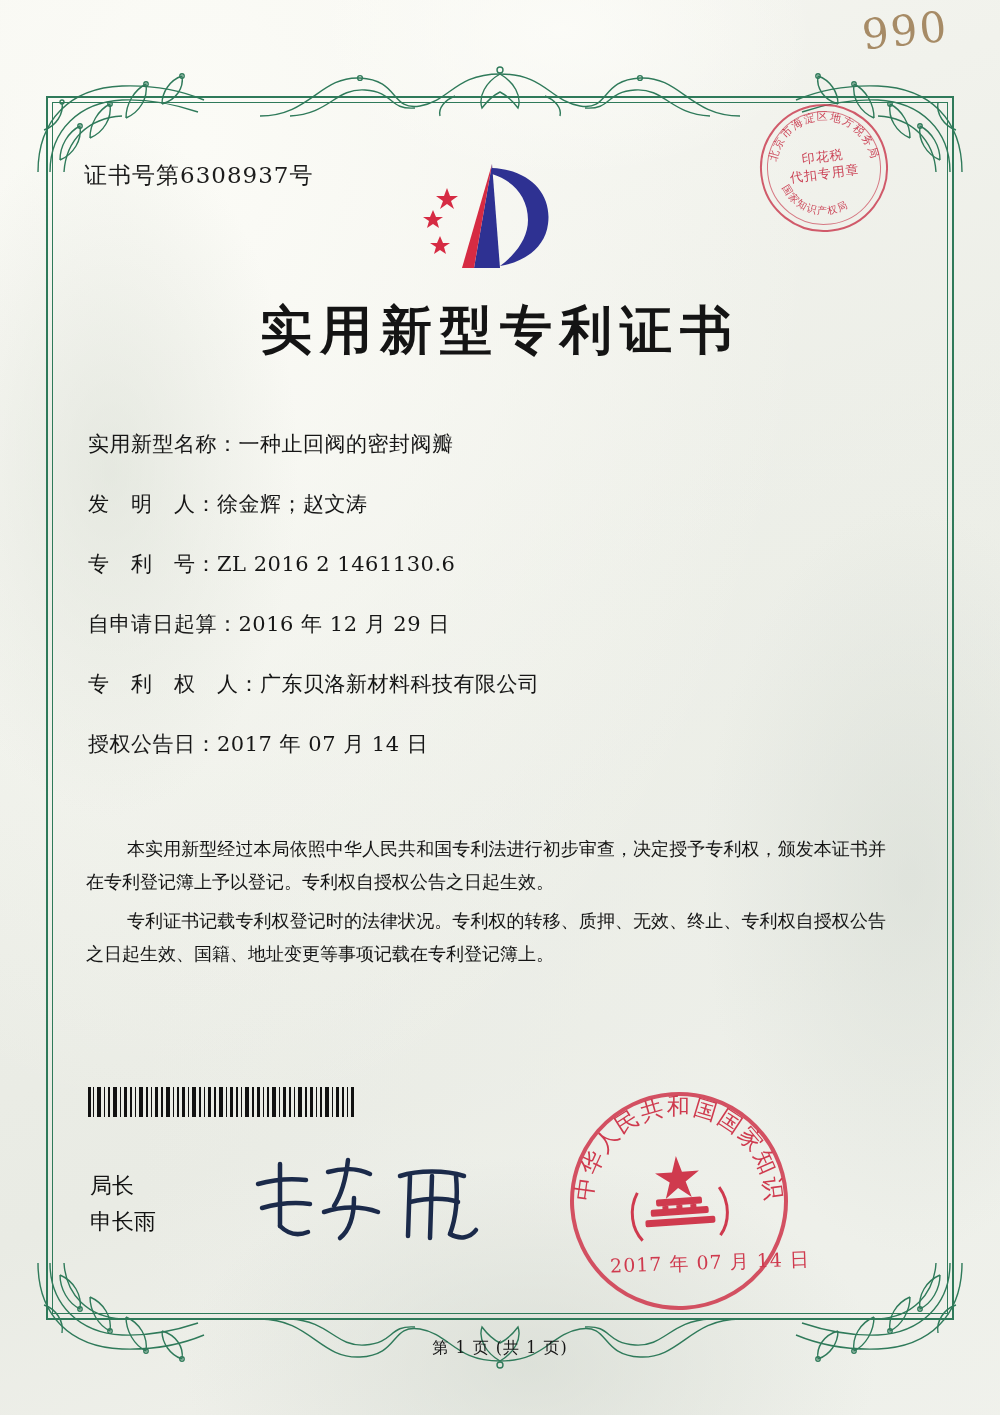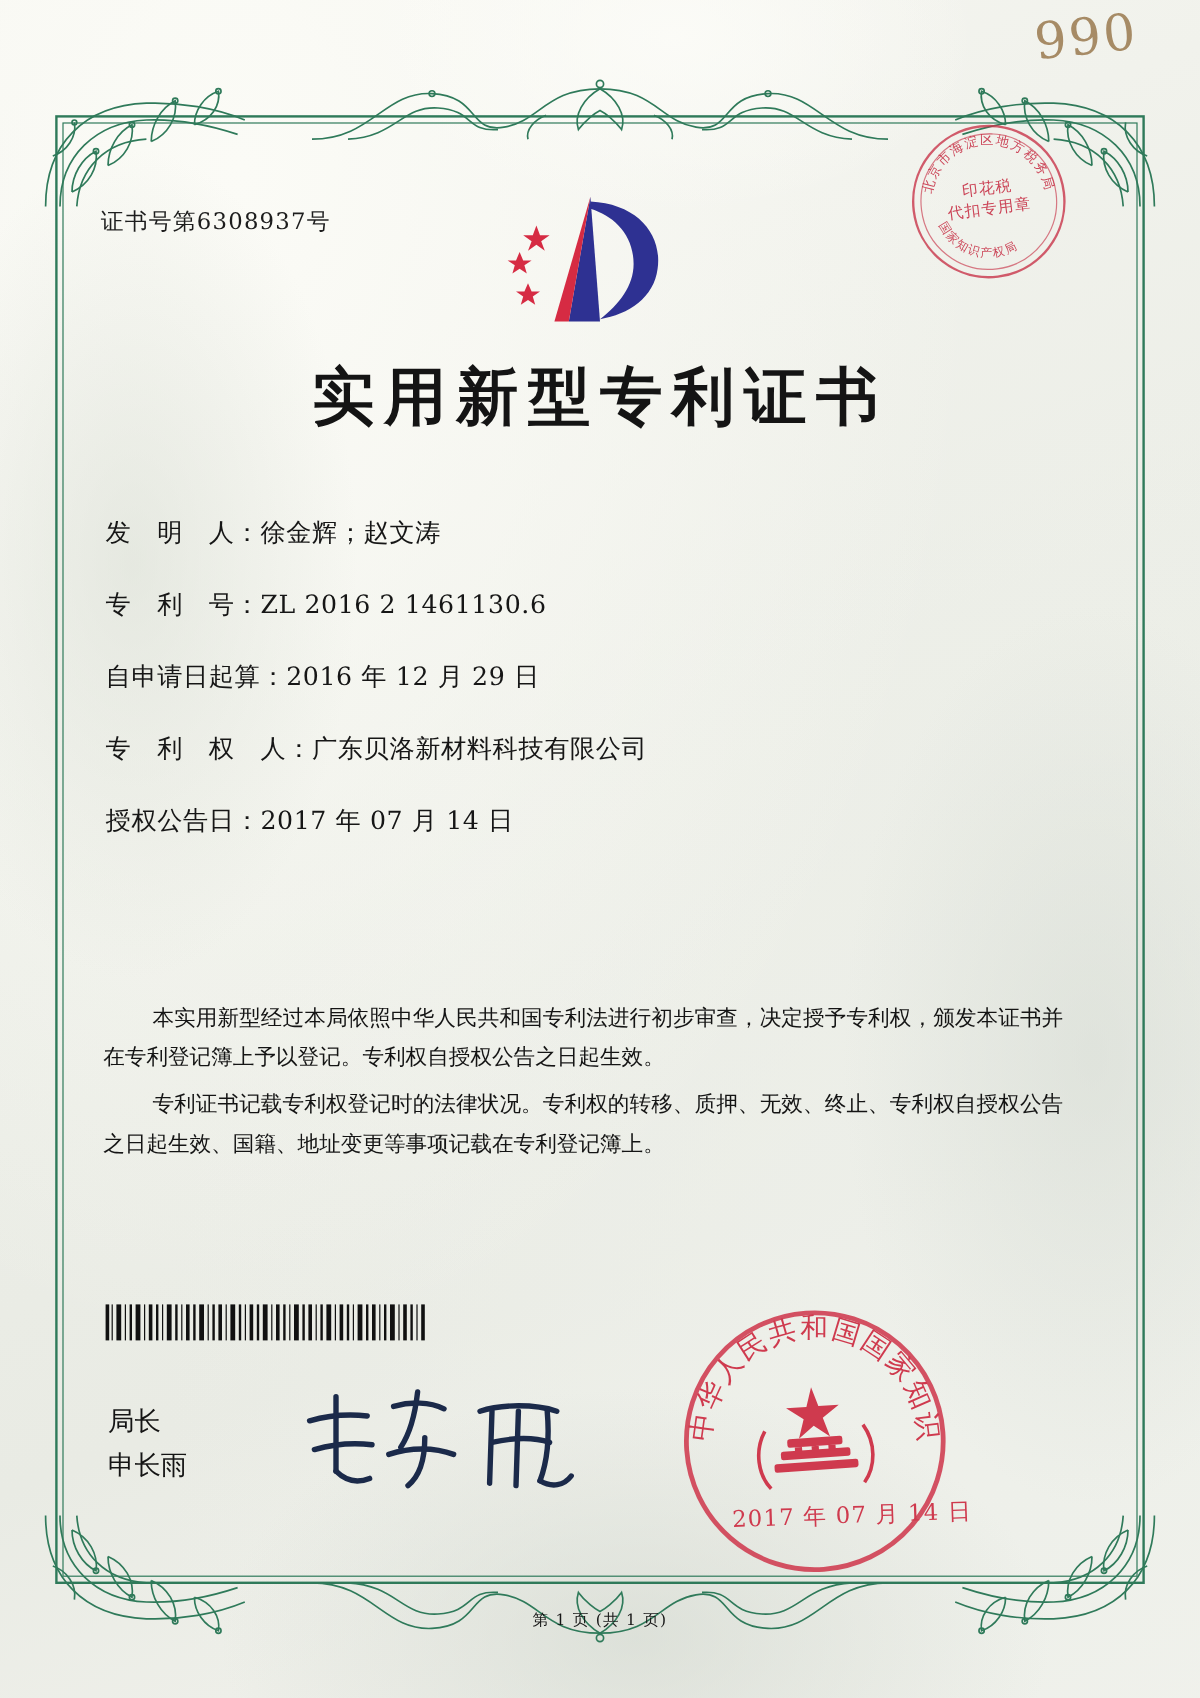--- a/index.html
+++ b/index.html
@@ -97,25 +97,24 @@
     letter-spacing: 2px;
     transform: rotate(-6deg);
     opacity: 0.85;
   }
 
   
   .cert-no {
     position: absolute;
     left: 84px;
     top: 160px;
-    font-size: 19px;
+    font-size: 23px;
     letter-spacing: 1px;
     color: #1d1d1d;
     font-family: "DejaVu Serif", serif;
-    margin-top: 12px;
   }
 
   
   .logo {
     position: absolute;
     left: 400px;
     top: 150px;
     width: 170px;
     height: 135px;
   }
@@ -282,21 +281,21 @@
     transform: rotate(-2deg);
   }
 
   
   .page-footer {
     position: absolute;
     left: 0;
     right: 0;
     bottom: 56px;
     text-align: center;
-    font-size: 13px;
+    font-size: 16px;
     color: #161616;
     letter-spacing: 1px;
     font-family: "DejaVu Serif", serif;
   }
 </style>
 </head>
 <body>
 
 <div id="page">
 
@@ -433,20 +432,23 @@
     </svg>
     <div class="tax-center">
       <div>印花税</div>
       <div>代扣专用章</div>
     </div>
   </div>
 
   <div class="doc-title">实用新型专利证书</div>
 
   <div class="fields">
+    <div class="field-row">
+      <span class="field-label">实用新型名称：</span><span class="field-value">一种止回阀的密封阀瓣</span>
+    </div>
     <div class="field-row">
       <span class="field-label">发　明　人：</span><span class="field-value">徐金辉；赵文涛</span>
     </div>
     <div class="field-row">
       <span class="field-label">专　利　号：</span><span class="field-value">ZL 2016 2 1461130.6</span>
     </div>
     <div class="field-row">
       <span class="field-label">自申请日起算：</span><span class="field-value">2016 年 12 月 29 日</span>
     </div>
     <div class="field-row">

